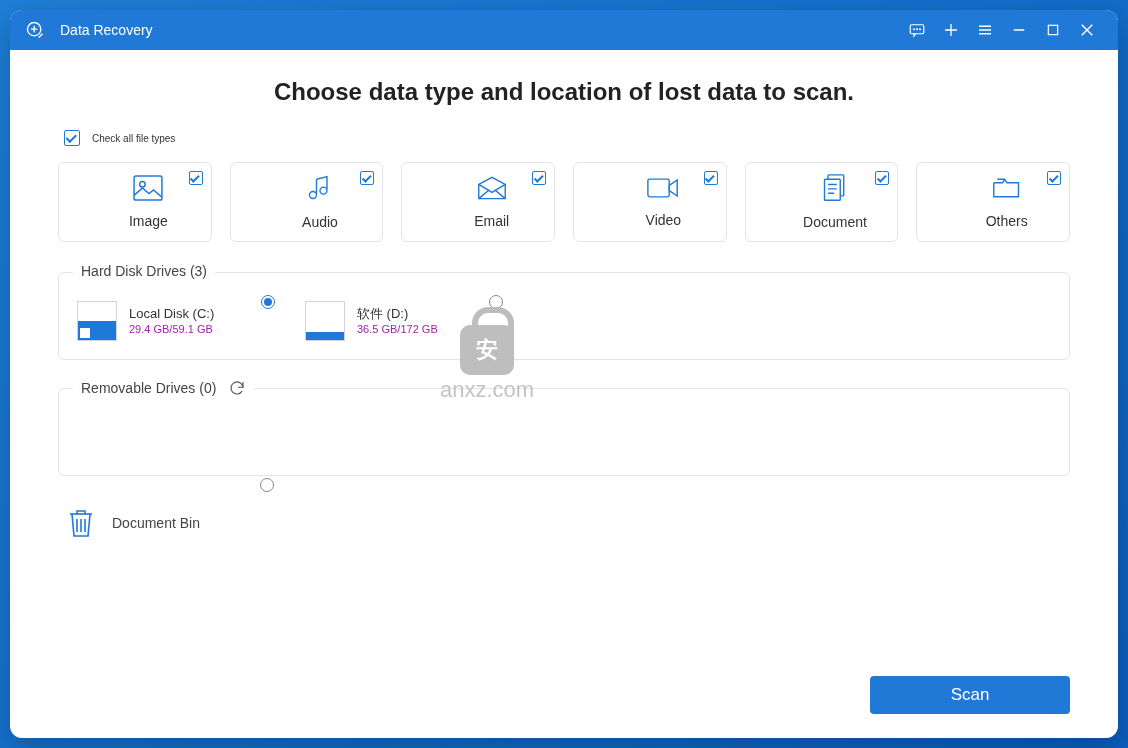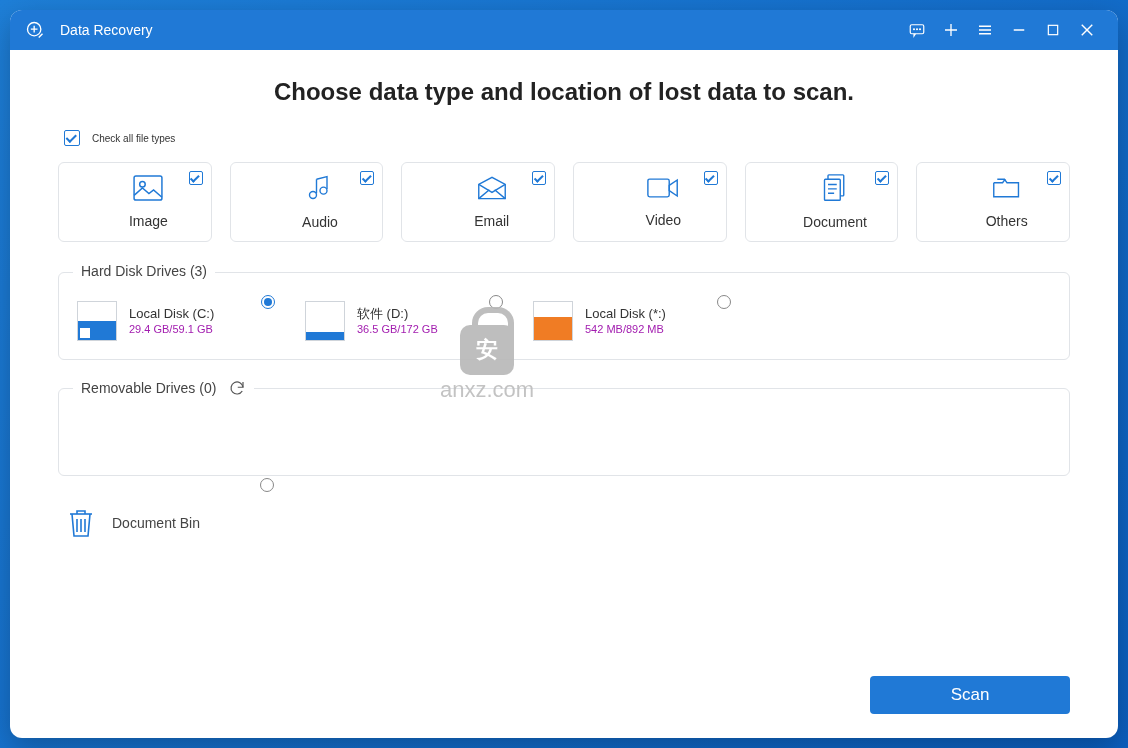--- a/index.html
+++ b/index.html
@@ -230,30 +230,20 @@
           <span class="radio"></span>
           <div class="drive-icon">
             <div class="fill" style="height:22%"></div>
           </div>
           <div class="drive-info">
             <span class="dname">软件 (D:)</span>
             <span class="dsize">36.5 GB/172 GB</span>
           </div>
         </div>
 
-        <div class="drive">
-          <span class="radio"></span>
-          <div class="drive-icon orange">
-            <div class="fill" style="height:60%"></div>
-          </div>
-          <div class="drive-info">
-            <span class="dname">Local Disk (*:)</span>
-            <span class="dsize">542 MB/892 MB</span>
-          </div>
-        </div>
 
       </div>
     </div>
 
     <div class="section removable">
       <span class="legend">
         <span>Removable Drives (0)</span>
         <span class="refresh-icon">
           <svg width="18" height="18" viewBox="0 0 24 24" fill="none" stroke="#555" stroke-width="1.6">
               <path d="M20 11A8 8 0 1 0 19 16"></path>

